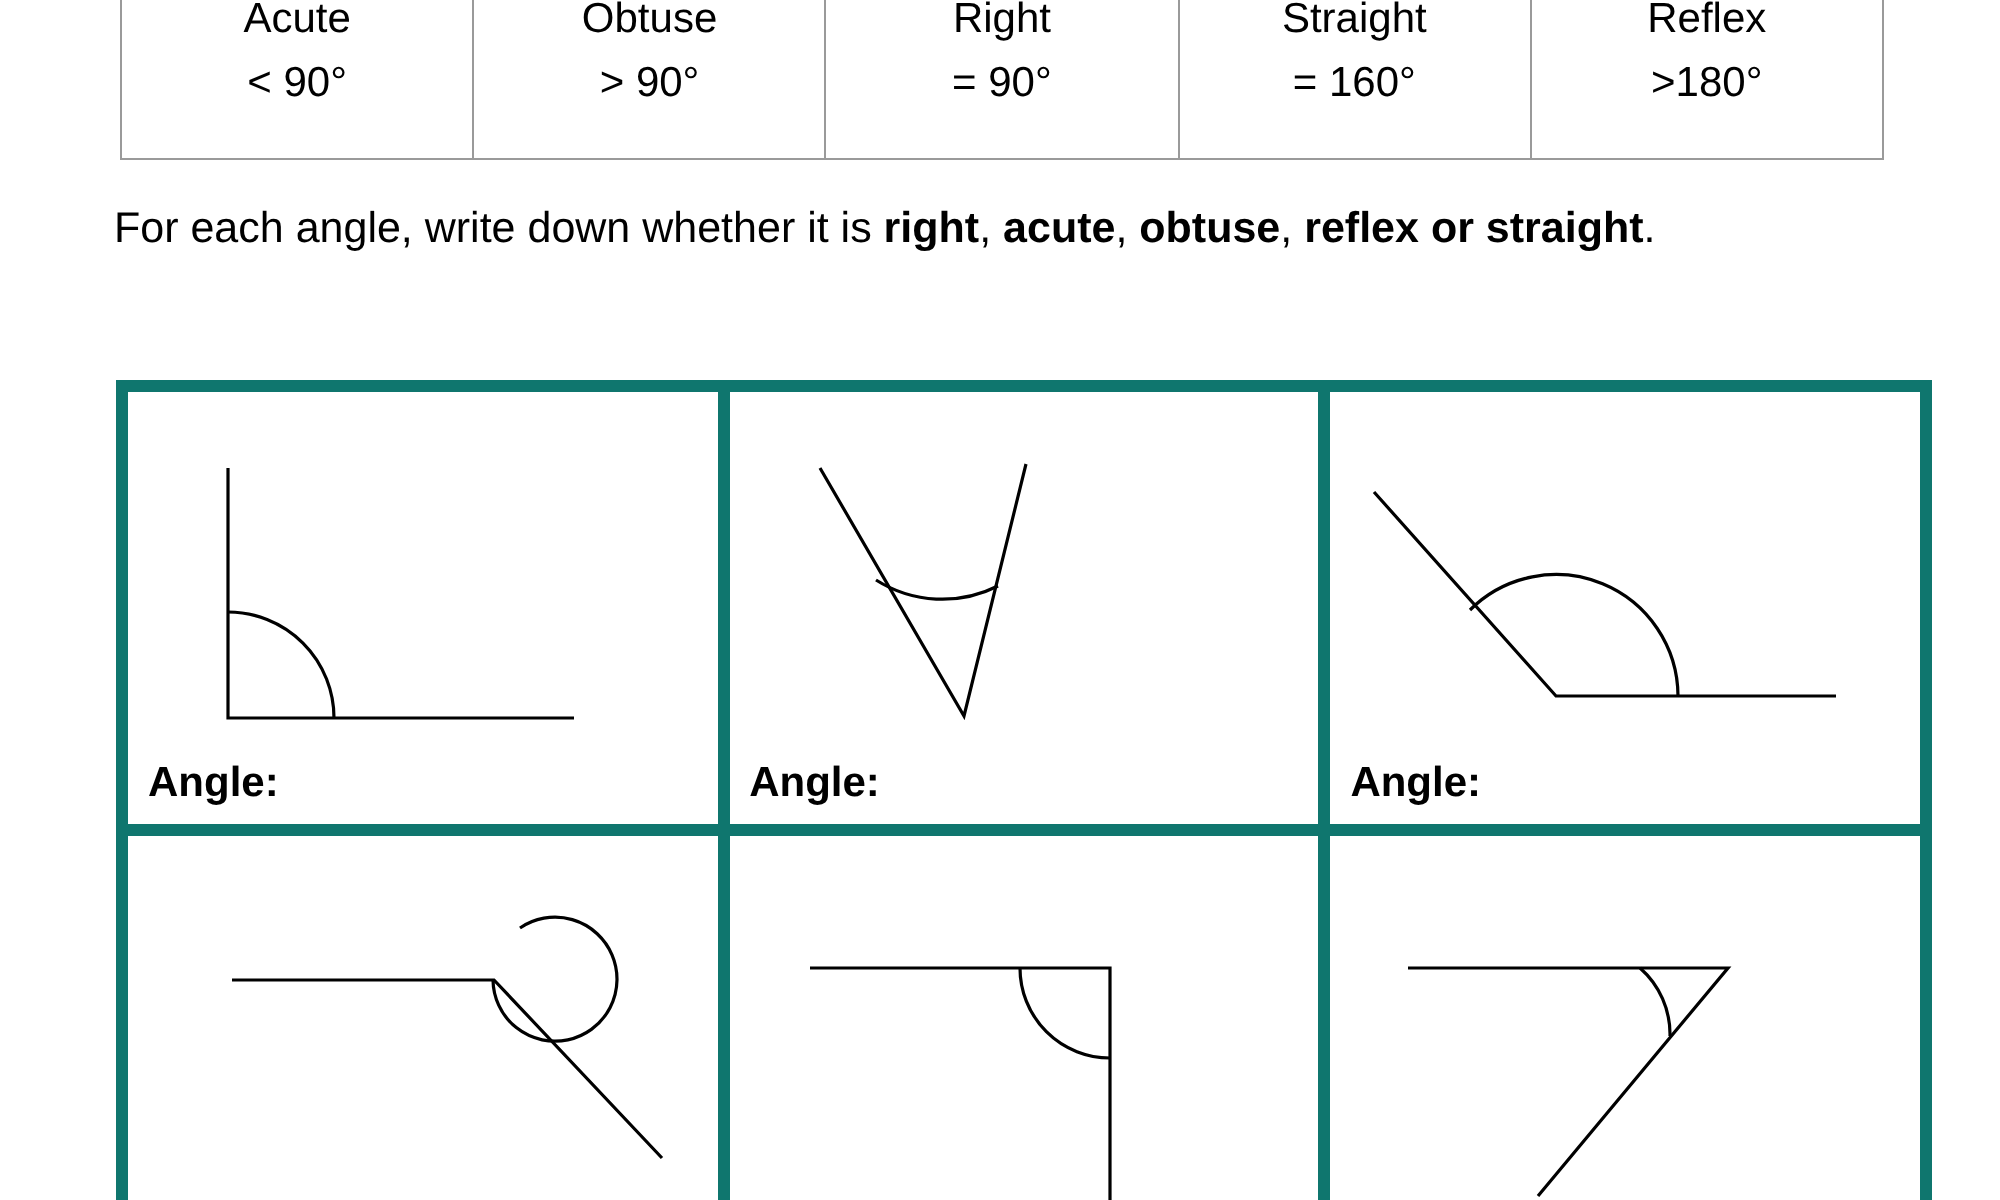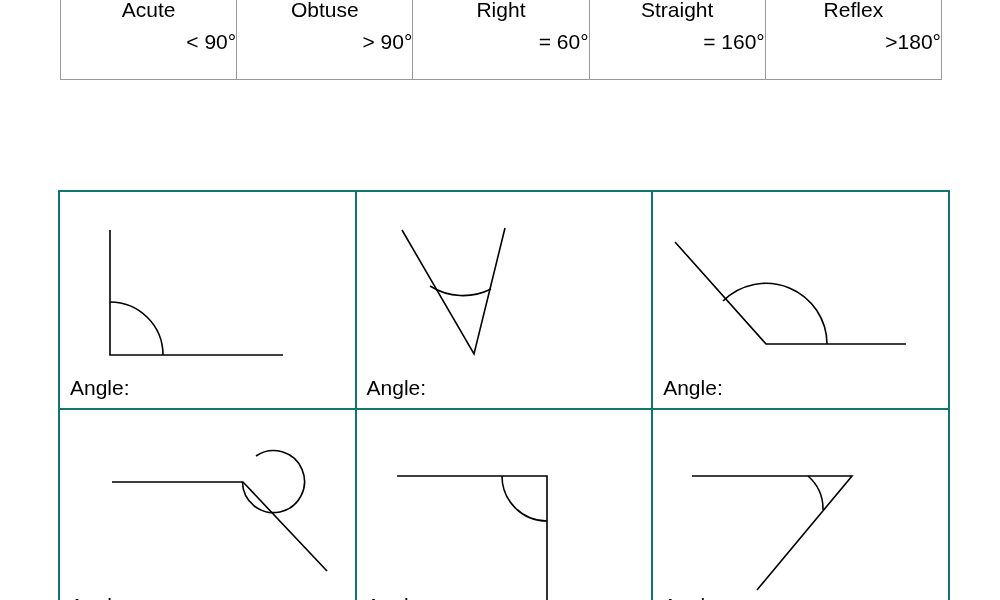--- a/index.html
+++ b/index.html
@@ -32,21 +32,21 @@
   .def-table td {
     border: 1px solid #9a9a9a;
     text-align: center;
     vertical-align: middle;
     font-size: 21px;
     line-height: 32px;
     padding: 4px 0 8px 0;
     height: 90px;
   }
   .def-term { display: block; }
-  .def-value { display: block; text-align: right; }
+  .def-value { display: block; }
 
   
   .instruction {
     position: absolute;
     left: 57px;
     top: 94px;
     width: 900px;
     font-size: 21.5px;
     line-height: 41px;
     color: #000;
@@ -56,26 +56,27 @@
   
   .grid {
     position: absolute;
     left: 58px;
     top: 190px;
     width: 884px;
     border-collapse: collapse;
     table-layout: fixed;
   }
   .grid td {
-    border: 2px solid #0f766e;
+    border: 6px solid #0f766e;
     width: 294.6px;
     height: 216px;
     padding: 0;
     position: relative;
     vertical-align: top;
+    font-weight: bold;
   }
   .cell-inner {
     position: relative;
     width: 100%;
     height: 100%;
   }
   .cell-inner svg {
     position: absolute;
     left: 0;
     top: 0;
@@ -101,34 +102,35 @@
       <td>
         <span class="def-term">Acute</span>
         <span class="def-value">&lt; 90°</span>
       </td>
       <td>
         <span class="def-term">Obtuse</span>
         <span class="def-value">&gt; 90°</span>
       </td>
       <td>
         <span class="def-term">Right</span>
-        <span class="def-value">= 60°</span>
+        <span class="def-value">= 90°</span>
       </td>
       <td>
         <span class="def-term">Straight</span>
         <span class="def-value">= 160°</span>
       </td>
       <td>
         <span class="def-term">Reflex</span>
         <span class="def-value">&gt;180°</span>
       </td>
     </tr>
   </tbody>
     </table>
 
+  <div class="instruction"><span>For each angle, write down whether it is </span><b>right</b><span>, </span><b>acute</b><span>, </span><b>obtuse</b><span>, </span><b>reflex or straight</b><span>.</span></div>
 
   <table class="grid">
     <tbody>
         <tr class="row1">
 
       <td>
         <div class="cell-inner">
           <svg width="294" height="216" viewBox="0 0 294 216">
             <path d="M 50 38 L 50 163 L 223 163" fill="none" stroke="#000" stroke-width="1.6"></path>
             <path d="M 103 163 A 53 53 0 0 0 50 110" fill="none" stroke="#000" stroke-width="1.6"></path>

